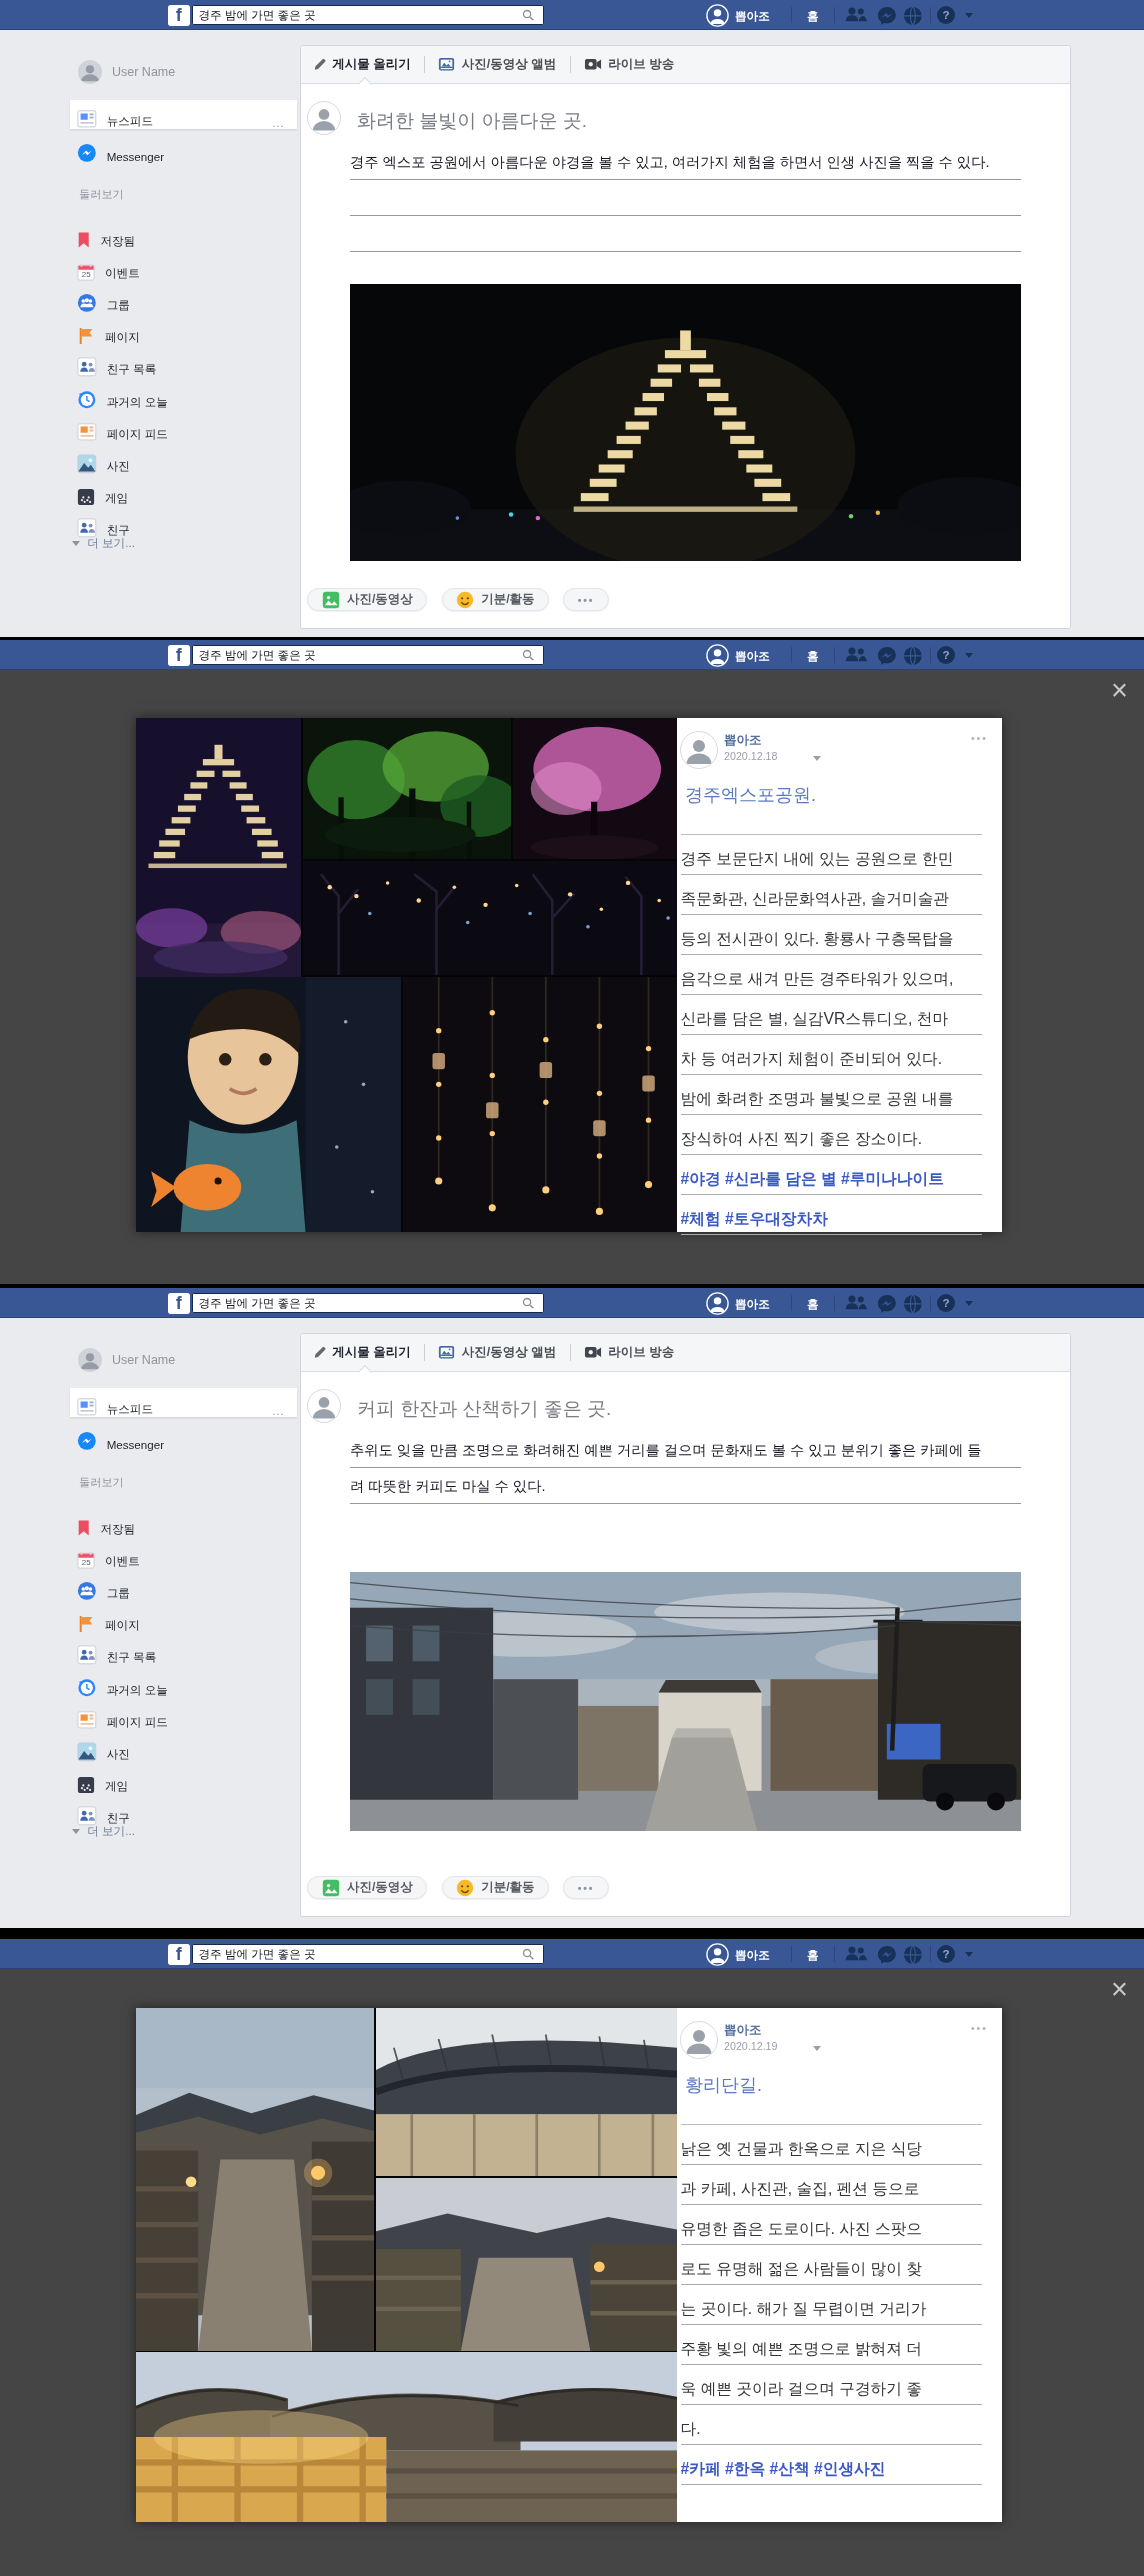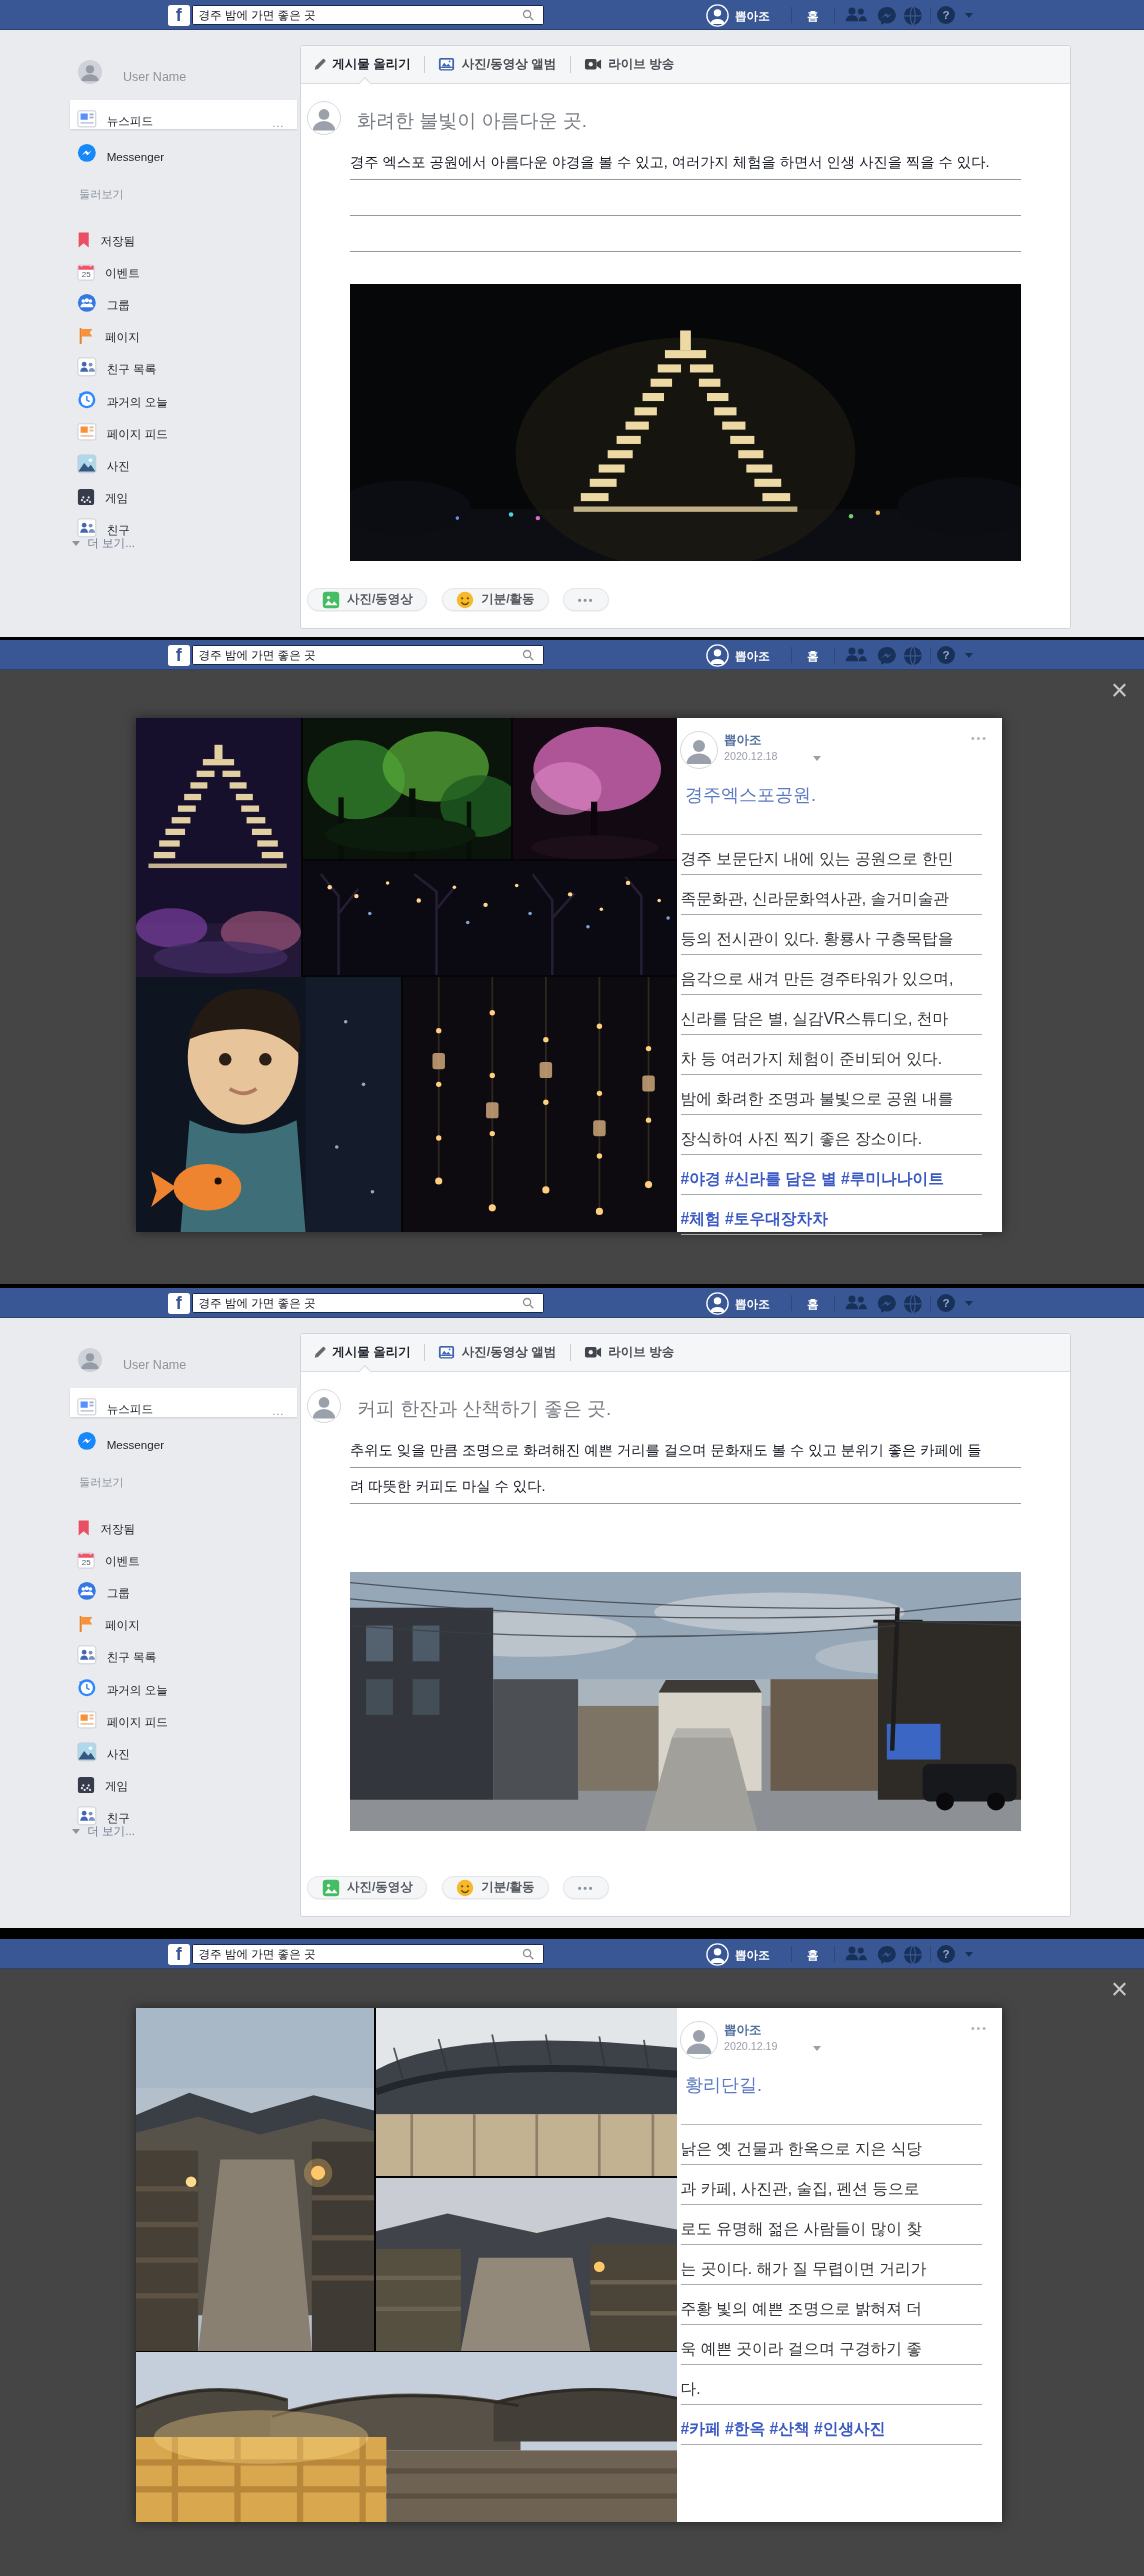--- a/index.html
+++ b/index.html
@@ -18,21 +18,21 @@
 .search-ico{left:522px;top:9px}
 .hdr-avatar{left:706px;top:3.6px}
 .hdr-name{left:735px;top:9px;color:#fff;font-size:11.6px;font-weight:bold;cursor:pointer}
 .hdr-home{left:807px;top:9px;color:#fff;font-size:11.6px;font-weight:bold;cursor:pointer}
 .hdr-sep{top:7.2px;width:0.9px;height:16px;background:#2f477a}
 .jw{top:6.3px;cursor:pointer}
 .help-circle{left:937px;top:6.3px;width:18px;height:18px;border-radius:50%;background:#173158;color:#93a6cb;font-size:11.6px;font-weight:bold;text-align:center;line-height:18px;cursor:pointer}
 .hdr-caret{left:965px;top:13.4px;width:0;height:0;border-left:4.5px solid transparent;border-right:4.5px solid transparent;border-top:5.4px solid #173158;cursor:pointer}
 
 .sidebar{position:absolute;left:0;top:30px;width:297px;height:606px;font-size:11.6px;color:#1d2129}
-.sb-user{position:absolute;left:78px;top:30px;display:flex;align-items:flex-end;gap:21px;color:#90949c;font-size:12.5px;cursor:pointer}
+.sb-user{position:absolute;left:78px;top:30px;display:flex;align-items:center;gap:10px;color:#90949c;font-size:12.5px;cursor:pointer}
 .sb-ava{width:24px;height:24px;border-radius:50%;overflow:hidden;background:#cfd3d9}
 .sb-row{position:absolute;left:70px;width:227px;height:29px;display:flex;align-items:flex-end;gap:9.8px;padding-left:7.2px;cursor:pointer}
 .sb-row.sel{background:#fff;box-shadow:0 0.9px 1.8px rgba(0,0,0,.12)}
 .sb-dots{position:absolute;right:12.5px;color:#90949c;letter-spacing:0.9px}
 .sb-sec{position:absolute;left:79px;top:157px;color:#8d949e;font-size:11.2px}
 .sb-more{position:absolute;left:72px;top:506px;color:#737d96;display:flex;gap:7.2px;align-items:center;cursor:pointer;font-size:11.6px}
 .sb-more-caret{width:0;height:0;border-left:4.5px solid transparent;border-right:4.5px solid transparent;border-top:5.4px solid #8d949e}
 .cal-wrap{position:relative;width:18px;height:18px}
 .cal-num{position:absolute;left:0;right:0;top:7.2px;text-align:center;font-size:8px;font-weight:normal;color:#5a6372}
 
@@ -958,20 +958,21 @@
             <path d="M5.5 32a12.5 10.5 0 0 1 25 0z" fill="#9aa1ab"></path>
           </svg></div>
       <span class="lb-name">뽑아조</span>
       <span class="lb-date">2020.12.19</span>
       <span class="lb-caret"></span>
       <span class="lb-dots">•••</span>
       <div class="lb-title">황리단길.</div>
       <div class="lb-desc">
         <div class="lb-line">낡은 옛 건물과 한옥으로 지은 식당</div>
         <div class="lb-line">과 카페, 사진관, 술집, 펜션 등으로</div>
+        <div class="lb-line">유명한 좁은 도로이다.  사진 스팟으</div>
         <div class="lb-line">로도 유명해 젊은 사람들이 많이 찾</div>
         <div class="lb-line">는 곳이다. 해가 질 무렵이면 거리가</div>
         <div class="lb-line">주황 빛의 예쁜 조명으로 밝혀져 더</div>
         <div class="lb-line">욱 예쁜 곳이라 걸으며 구경하기 좋</div>
         <div class="lb-line">다.</div>
         <div class="lb-line tag">#카페 #한옥 #산책 #인생사진</div>
       </div>
     </div>
   </div>
 </div>

